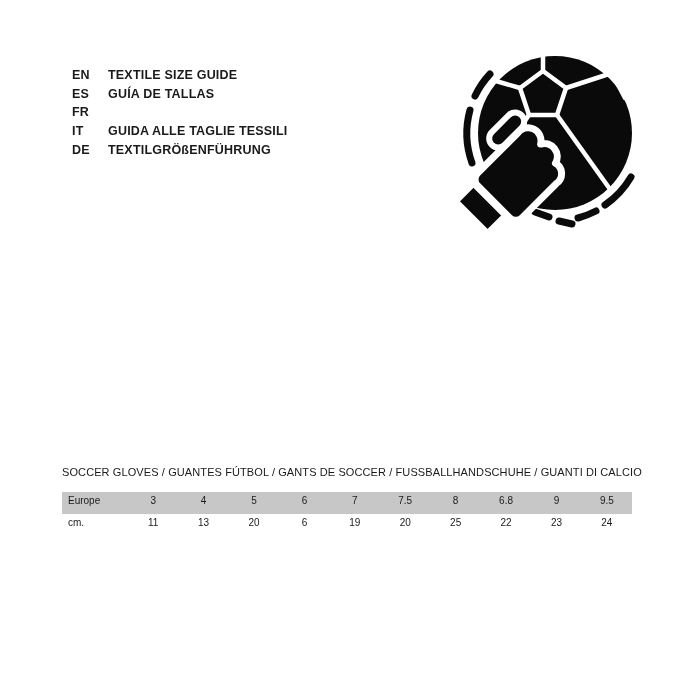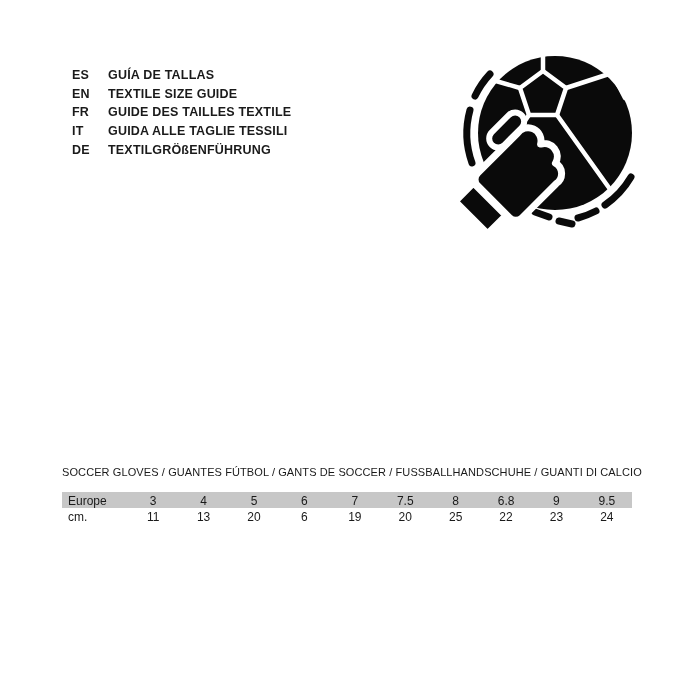--- a/index.html
+++ b/index.html
@@ -10,42 +10,41 @@
   
   .lang-list{position:absolute;left:72px;top:66px;}
   .lang-row{display:flex;height:18.6px;align-items:center;}
   .lang-code{width:36px;font-size:12.5px;font-weight:bold;letter-spacing:.2px;}
   .lang-label{font-size:12.5px;font-weight:bold;letter-spacing:.2px;white-space:nowrap;}
   
   .illo{position:absolute;left:455px;top:40px;width:195px;height:205px;}
   
   .size-table{position:absolute;left:62px;top:466px;width:570px;}
   .table-title{font-size:11px;font-weight:normal;letter-spacing:.1px;line-height:12px;margin:0 0 14px 0;white-space:nowrap;}
-  .trow{display:flex;height:16px;line-height:18px;font-size:12px;}
+  .trow{display:flex;height:22px;line-height:18px;font-size:10px;}
   .trow.shaded{background:#c7c7c7;}
   .tlabel{width:66px;padding-left:6px;box-sizing:border-box;}
   .tcell{flex:1;text-align:center;}
 </style>
 </head>
 <body>
 
 <div class="canvas" style="color: rgb(26, 26, 26);">
 
   <div class="lang-list">
     <div class="lang-row">
+      <span class="lang-code">EN</span>
+      <span class="lang-label">TEXTILE SIZE GUIDE</span>
+    </div>
+    <div class="lang-row">
       <span class="lang-code">ES</span>
       <span class="lang-label">GUÍA DE TALLAS</span>
     </div>
     <div class="lang-row">
-      <span class="lang-code">EN</span>
-      <span class="lang-label">TEXTILE SIZE GUIDE</span>
-    </div>
-    <div class="lang-row">
       <span class="lang-code">FR</span>
-      <span class="lang-label">GUIDE DES TAILLES TEXTILE</span>
     </div>
     <div class="lang-row">
       <span class="lang-code">IT</span>
       <span class="lang-label">GUIDA ALLE TAGLIE TESSILI</span>
     </div>
     <div class="lang-row">
       <span class="lang-code">DE</span>
       <span class="lang-label">TEXTILGRÖßENFÜHRUNG</span>
     </div>
   </div>

